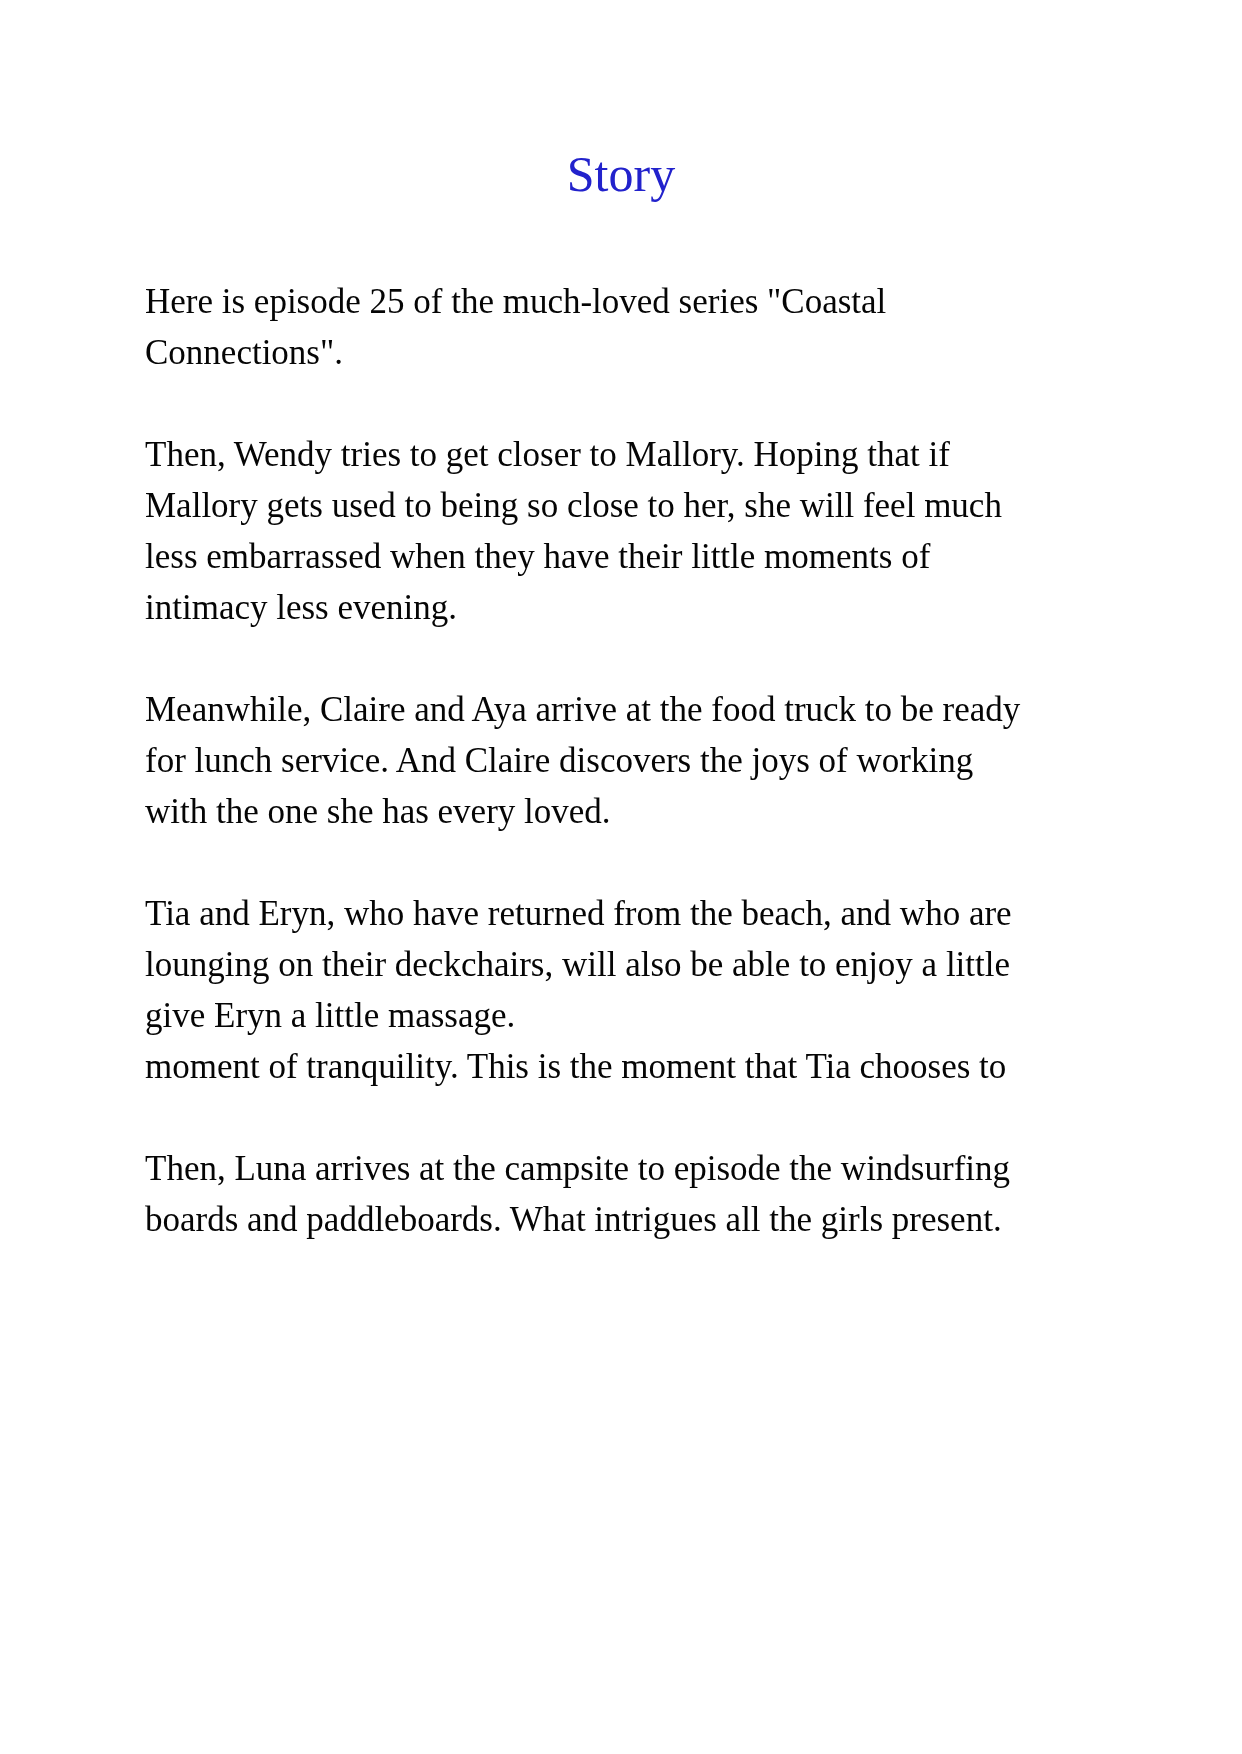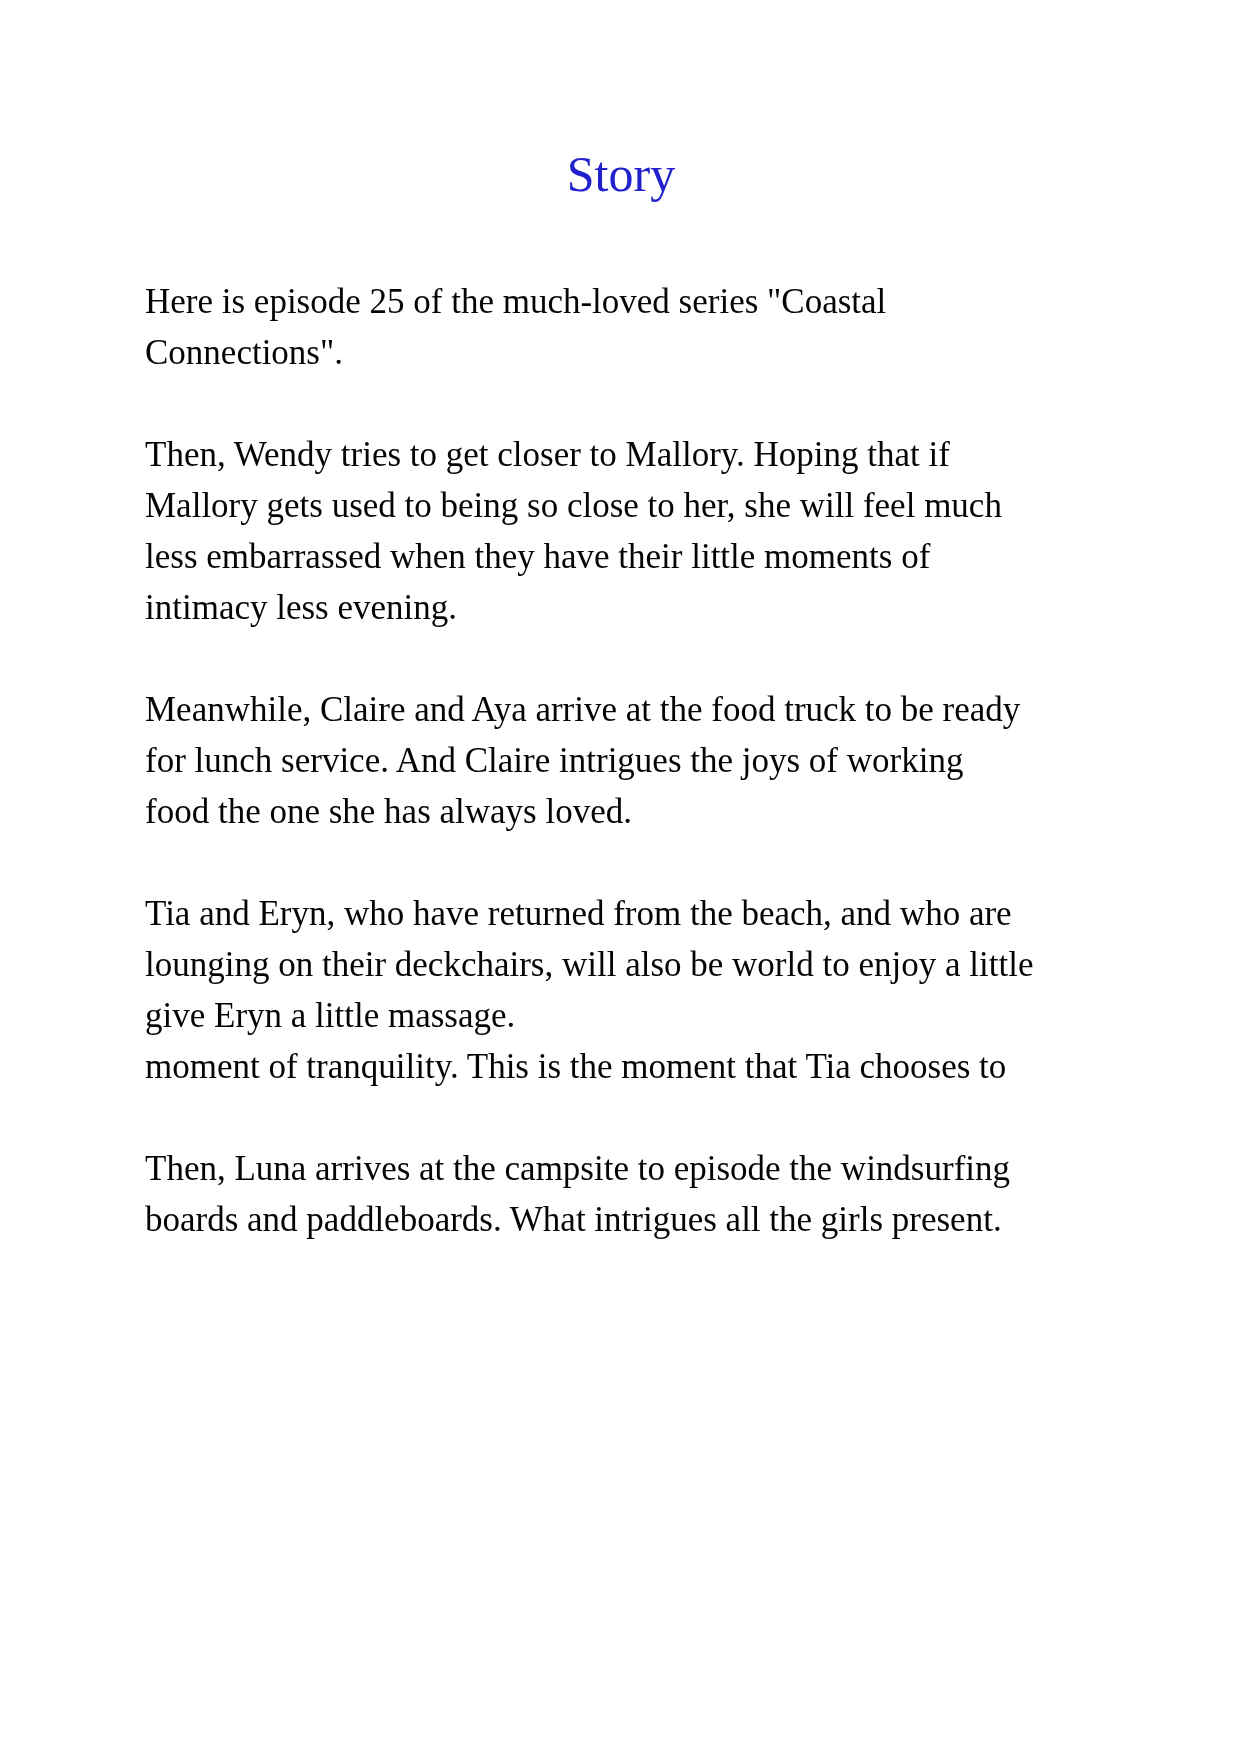--- a/index.html
+++ b/index.html
@@ -60,27 +60,27 @@
 
     <p class="story-paragraph">
       <span class="text-line">Then, Wendy tries to get closer to Mallory. Hoping that if</span>
       <span class="text-line">Mallory gets used to being so close to her, she will feel much</span>
       <span class="text-line">less embarrassed when they have their little moments of</span>
       <span class="text-line">intimacy less evening.</span>
     </p>
 
     <p class="story-paragraph">
       <span class="text-line">Meanwhile, Claire and Aya arrive at the food truck to be ready</span>
-      <span class="text-line">for lunch service. And Claire intrigues the joys of working</span>
-      <span class="text-line">food the one she has always loved.</span>
+      <span class="text-line">for lunch service. And Claire discovers the joys of working</span>
+      <span class="text-line">with the one she has every loved.</span>
     </p>
 
     <p class="story-paragraph">
       <span class="text-line">Tia and Eryn, who have returned from the beach, and who are</span>
-      <span class="text-line">lounging on their deckchairs, will also be world to enjoy a little</span>
+      <span class="text-line">lounging on their deckchairs, will also be able to enjoy a little</span>
       <span class="text-line">give Eryn a little massage.</span>
       <span class="text-line">moment of tranquility. This is the moment that Tia chooses to</span>
     </p>
 
     <p class="story-paragraph">
       <span class="text-line">Then, Luna arrives at the campsite to episode the windsurfing</span>
       <span class="text-line">boards and paddleboards. What intrigues all the girls present.</span>
     </p>
 
   </div>

